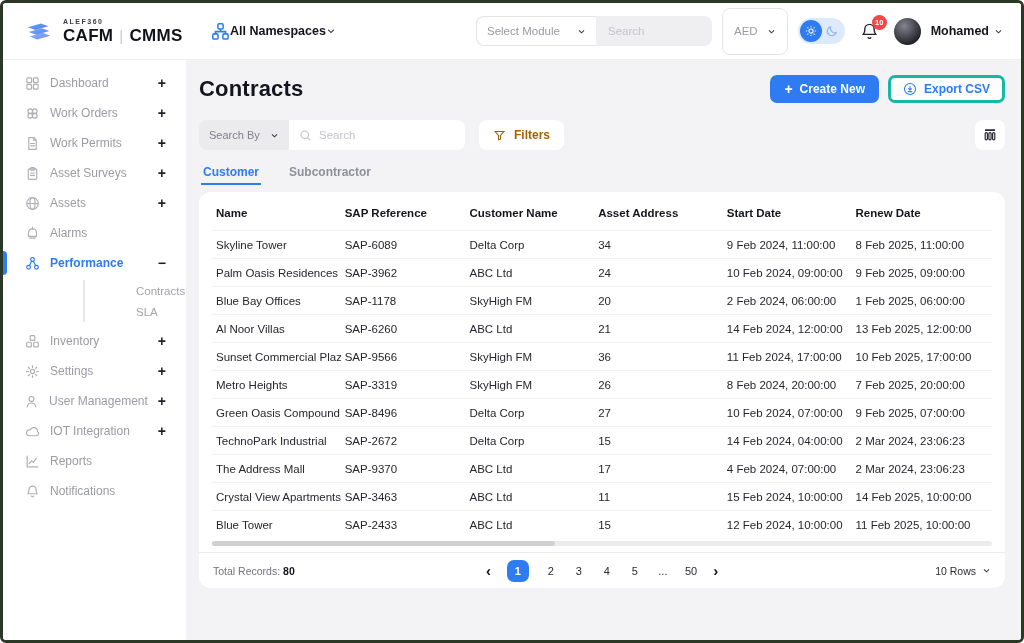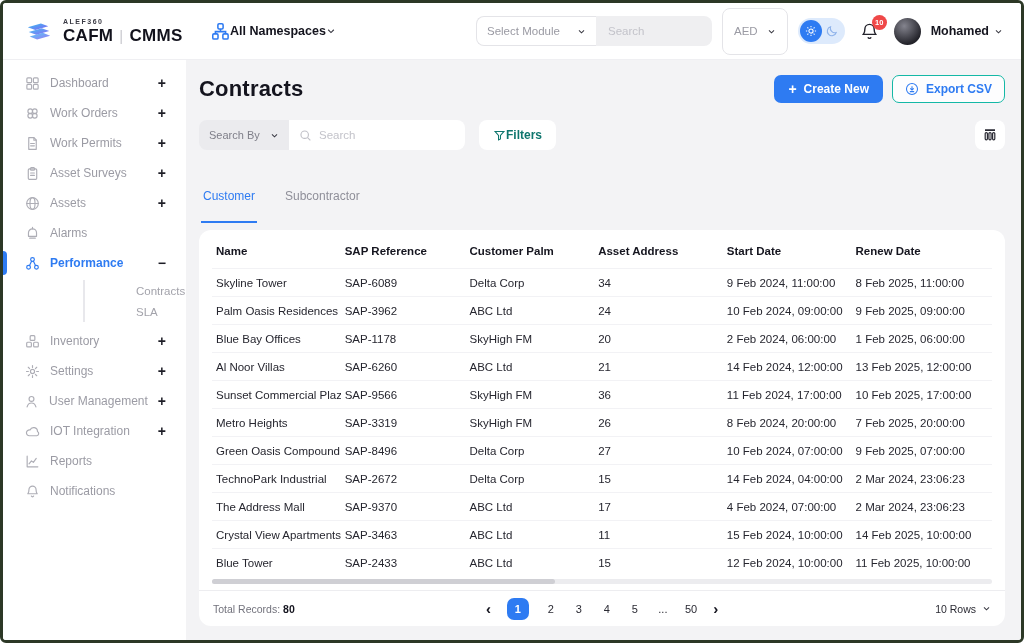--- a/index.html
+++ b/index.html
@@ -62,38 +62,38 @@
   
   .main { flex:1; background:#f3f3f5; padding:15px 16px 0 13px; display:flex; flex-direction:column; min-width:0; }
   .page-head { display:flex; align-items:center; justify-content:space-between; }
   .page-title { font-size:22px; font-weight:800; color:#14141e; letter-spacing:.2px; }
   .actions { display:flex; gap:9px; }
   .btn-primary { display:flex; align-items:center; gap:7px; background:#2e7bf2; color:#fff; font-size:12px;
                  font-weight:600; padding:0 14px; height:28px; border-radius:7px; border:none; cursor:pointer;
                  font-family:inherit; }
   .btn-primary .plus { font-size:14px; font-weight:600; line-height:1; }
   .btn-outline { display:flex; align-items:center; gap:7px; background:#fdfdfe; color:#2e7bf2; font-size:12px;
-                 font-weight:600; padding:0 12px; height:28px; border-radius:7px; border:1px solid #14b8a6;
+                 font-weight:600; padding:0 12px; height:28px; border-radius:7px; border:3px solid #14b8a6;
                  cursor:pointer; font-family:inherit; }
   .controls { display:flex; align-items:center; margin-top:17px; }
   .searchby { display:flex; height:30px; }
   .searchby-select { width:90px; display:flex; align-items:center; justify-content:space-between; background:#ebebee;
                      border-radius:8px 0 0 8px; padding:0 10px; font-size:11px; color:#7f7f89; cursor:pointer; }
   .search-wrap { background:#fff; border-radius:0 8px 8px 0; display:flex; align-items:center; padding:0 10px;
                  width:176px; gap:7px; color:#c0c0c7; }
   .search-input { border:none; outline:none; font-size:11.5px; width:100%; font-family:inherit; color:#50505a; }
   .search-input::placeholder { color:#c3c3ca; }
-  .btn-filters { margin-left:14px; display:flex; align-items:center; background:#fff; border:none;
-                 border-radius:8px; height:30px; padding:0 14px; font-size:12px; font-weight:700; color:#0f766e;
+  .btn-filters { margin-left:14px; display:flex; align-items:center; gap:8px; background:#fff; border:none;
+                 border-radius:8px; height:30px; padding:0 14px; font-size:12px; font-weight:700; color:#a16207;
                  cursor:pointer; font-family:inherit; }
   .btn-columns { margin-left:auto; width:30px; height:30px; background:#fff; border:none; border-radius:8px;
                  display:flex; align-items:center; justify-content:center; color:#2a2a33; cursor:pointer; }
   .tabs { display:flex; gap:26px; margin-top:15px; padding-left:2px; }
-  .tab { font-size:12px; font-weight:400; color:#8f8f99; padding:0 2px 18px; border-bottom:2.5px solid transparent;
-         cursor:pointer;margin-top:24px; }
+  .tab { font-size:12px; font-weight:700; color:#8f8f99; padding:0 2px 4px; border-bottom:2.5px solid transparent;
+         cursor:pointer; }
   .tab.active { color:#2e7bf2; border-color:#2e7bf2; }
 
   
   .card { background:#fff; border-radius:12px; margin-top:7px; display:flex; flex-direction:column; }
   .table-wrap { padding:2px 13px 0; }
   table { width:100%; border-collapse:collapse; table-layout:fixed; }
   th { font-size:11.5px; font-weight:700; color:#15151f; text-align:left; padding:13px 4px 11px; }
   td { font-size:11.5px; color:#26262f; padding:7.5px 4px; border-top:1px solid #f2f2f5; white-space:nowrap;
        overflow:hidden; }
   th:nth-child(1),td:nth-child(1){width:16.5%;} th:nth-child(2),td:nth-child(2){width:16%;}
@@ -439,21 +439,21 @@
           <div class="tab">Subcontractor</div>
         </div>
 
       <div class="card">
         <div class="table-wrap">
           <table>
             <thead>
                 <tr id="thead-row">
                   <th>Name</th>
                   <th>SAP Reference</th>
-                  <th>Customer Palm</th>
+                  <th>Customer Name</th>
                   <th>Asset Address</th>
                   <th>Start Date</th>
                   <th>Renew Date</th>
                 </tr>
               </thead>
             <tbody id="tbody">
                 <tr>
                   <td>Skyline Tower</td>
                   <td>SAP-6089</td>
                   <td>Delta Corp</td>

